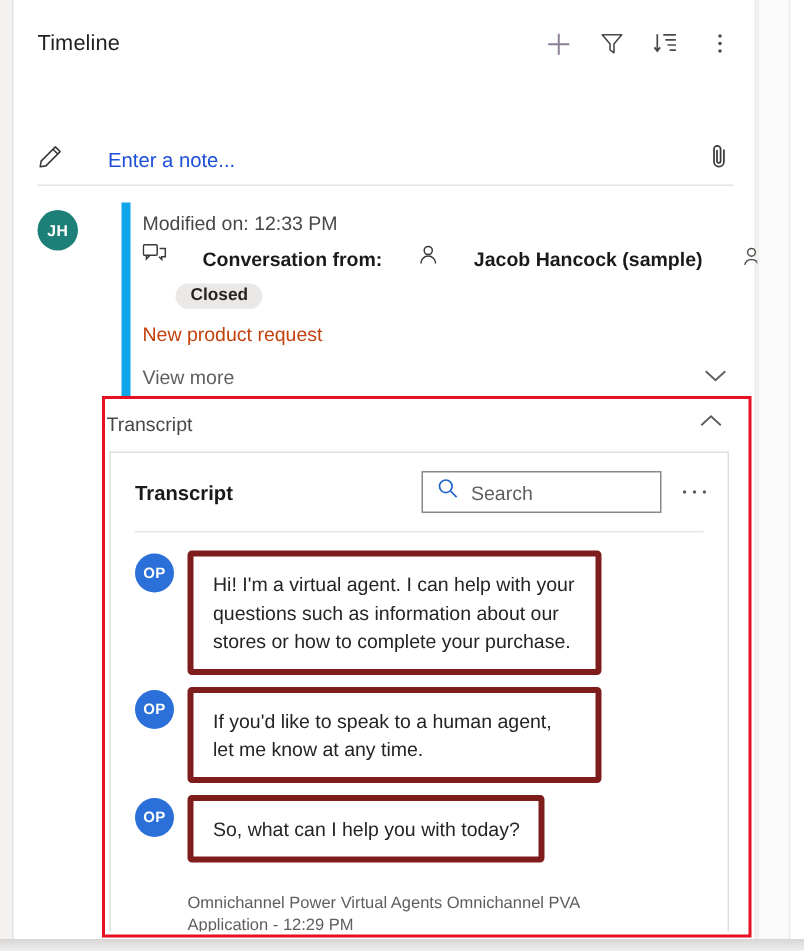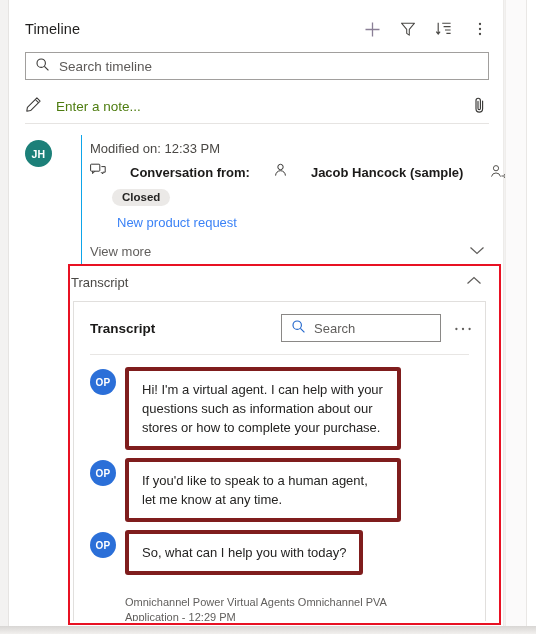--- a/index.html
+++ b/index.html
@@ -99,21 +99,22 @@
     position: absolute;
     left: 16px; top: 90px;
     width: 464px; height: 34px;
     display: flex;
     align-items: center;
     gap: 14px;
     border-bottom: 1px solid #e6e4e2;
   }
   .note-row .ph {
     font-size: 13.5px;
-    color: #4d7c0f;
+    color: #1d4ed8;
+    margin-left: 16px;
   }
   .note-row .clip { margin-left: auto; margin-right: 2px; cursor: pointer; }
 
   
   .entry {
     position: absolute;
     left: 16px; top: 135px;
     width: 470px;
   }
   .avatar {
@@ -125,21 +126,21 @@
     color: #ffffff;
     font-size: 10.5px;
     font-weight: bold;
     display: flex; align-items: center; justify-content: center;
     letter-spacing: .3px;
   }
   .entry-card {
     margin-left: 56px;
     width: 414px;
     padding: 4px 0 0 8px;
-    border-left: 1px solid #0ea5e9;
+    border-left: 6px solid #0ea5e9;
   }
   .modified {
     font-size: 13px;
     color: #4a4845;
     padding: 2px 0 5px 0;
   }
   .conv-row {
     display: flex;
     align-items: center;
     gap: 24px;
@@ -169,23 +170,22 @@
     display: inline-block;
     background: #ebe9e7;
     color: #252423;
     font-size: 11.5px;
     font-weight: bold;
     border-radius: 11px;
     padding: 2px 10px 3px 10px;
   }
   .subject {
     font-size: 13px;
-    color: #3b82f6;
+    color: #c2410c;
     padding: 7px 0 8px 0;
-    margin-left: 27px;
   }
   .viewmore {
     display: flex;
     align-items: center;
     font-size: 13px;
     color: #605e5c;
     height: 26px;
     padding-right: 8px;
     cursor: pointer;
   }
@@ -323,29 +323,20 @@
         <div class="icon-btn">
           <svg width="16" height="18" viewBox="0 0 16 18">
             <circle cx="8" cy="4" r="1.15" fill="#4a4845"></circle>
             <circle cx="8" cy="9" r="1.15" fill="#4a4845"></circle>
             <circle cx="8" cy="14" r="1.15" fill="#4a4845"></circle>
           </svg>
         </div>
       </div>
     </div>
 
-    <div class="tl-search">
-      <span>
-        <svg width="15" height="15" viewBox="0 0 15 15">
-          <circle cx="6.2" cy="6.2" r="4.2" stroke="#3a3937" stroke-width="1.1" fill="none"></circle>
-          <path d="M9.4 9.4 L13.4 13.4" stroke="#3a3937" stroke-width="1.1" fill="none"></path>
-        </svg>
-      </span>
-      <span class="ph">Search timeline</span>
-    </div>
 
     <div class="note-row">
       <span>
         <svg width="17" height="17" viewBox="0 0 17 17">
           <path d="M11.9 1.9 L15.1 5.1 L5.6 14.6 L1.8 15.2 L2.4 11.4 Z" stroke="#3a3937" stroke-width="1.05" fill="none" stroke-linejoin="round"></path>
           <path d="M10.3 3.5 L13.5 6.7" stroke="#3a3937" stroke-width="1.05" fill="none"></path>
         </svg>
       </span>
       <span class="ph">Enter a note...</span>
       <span class="clip">

